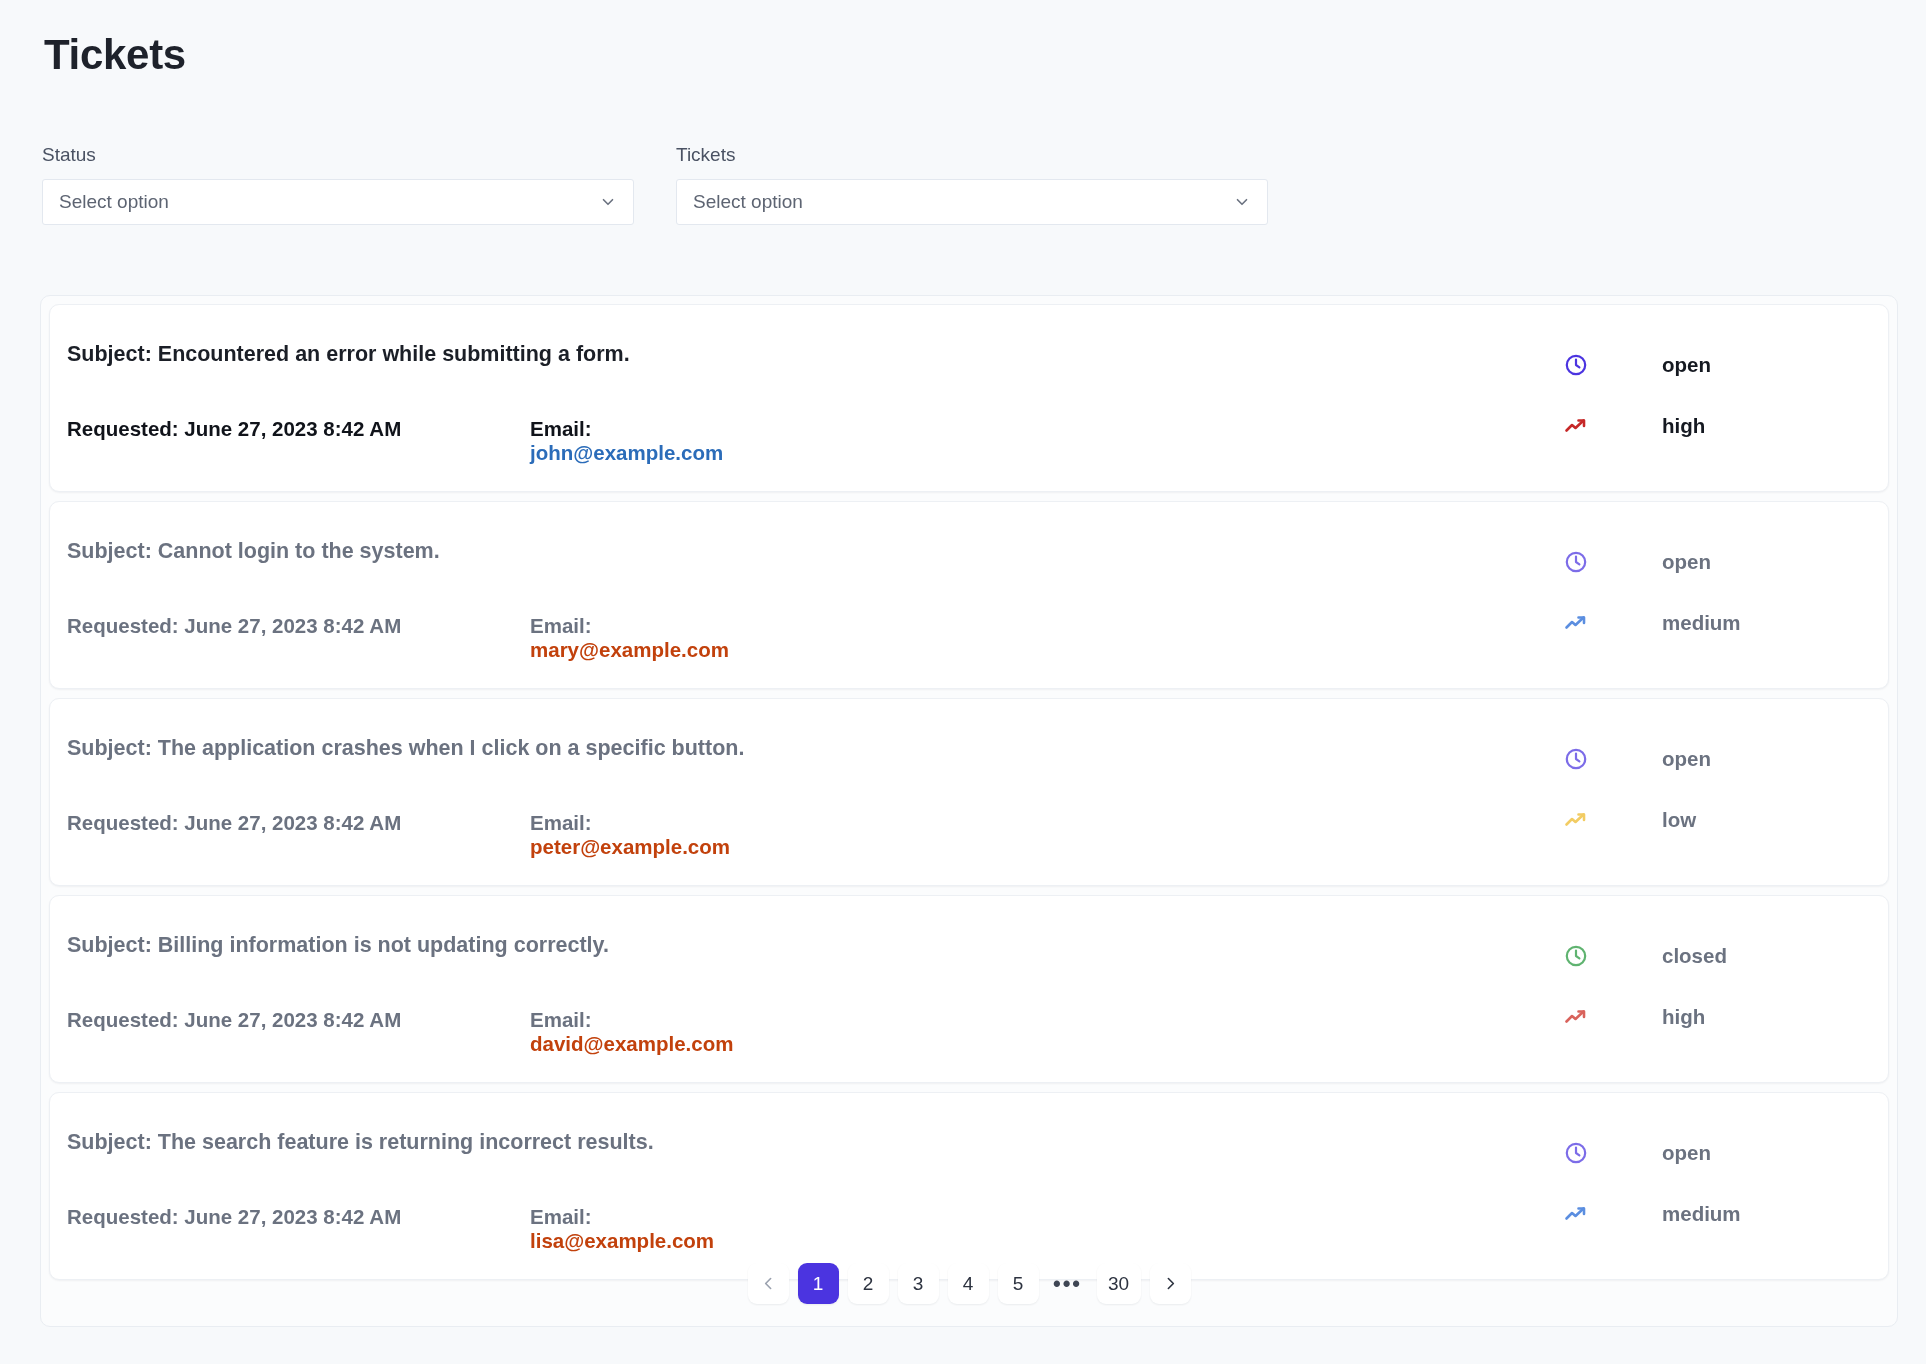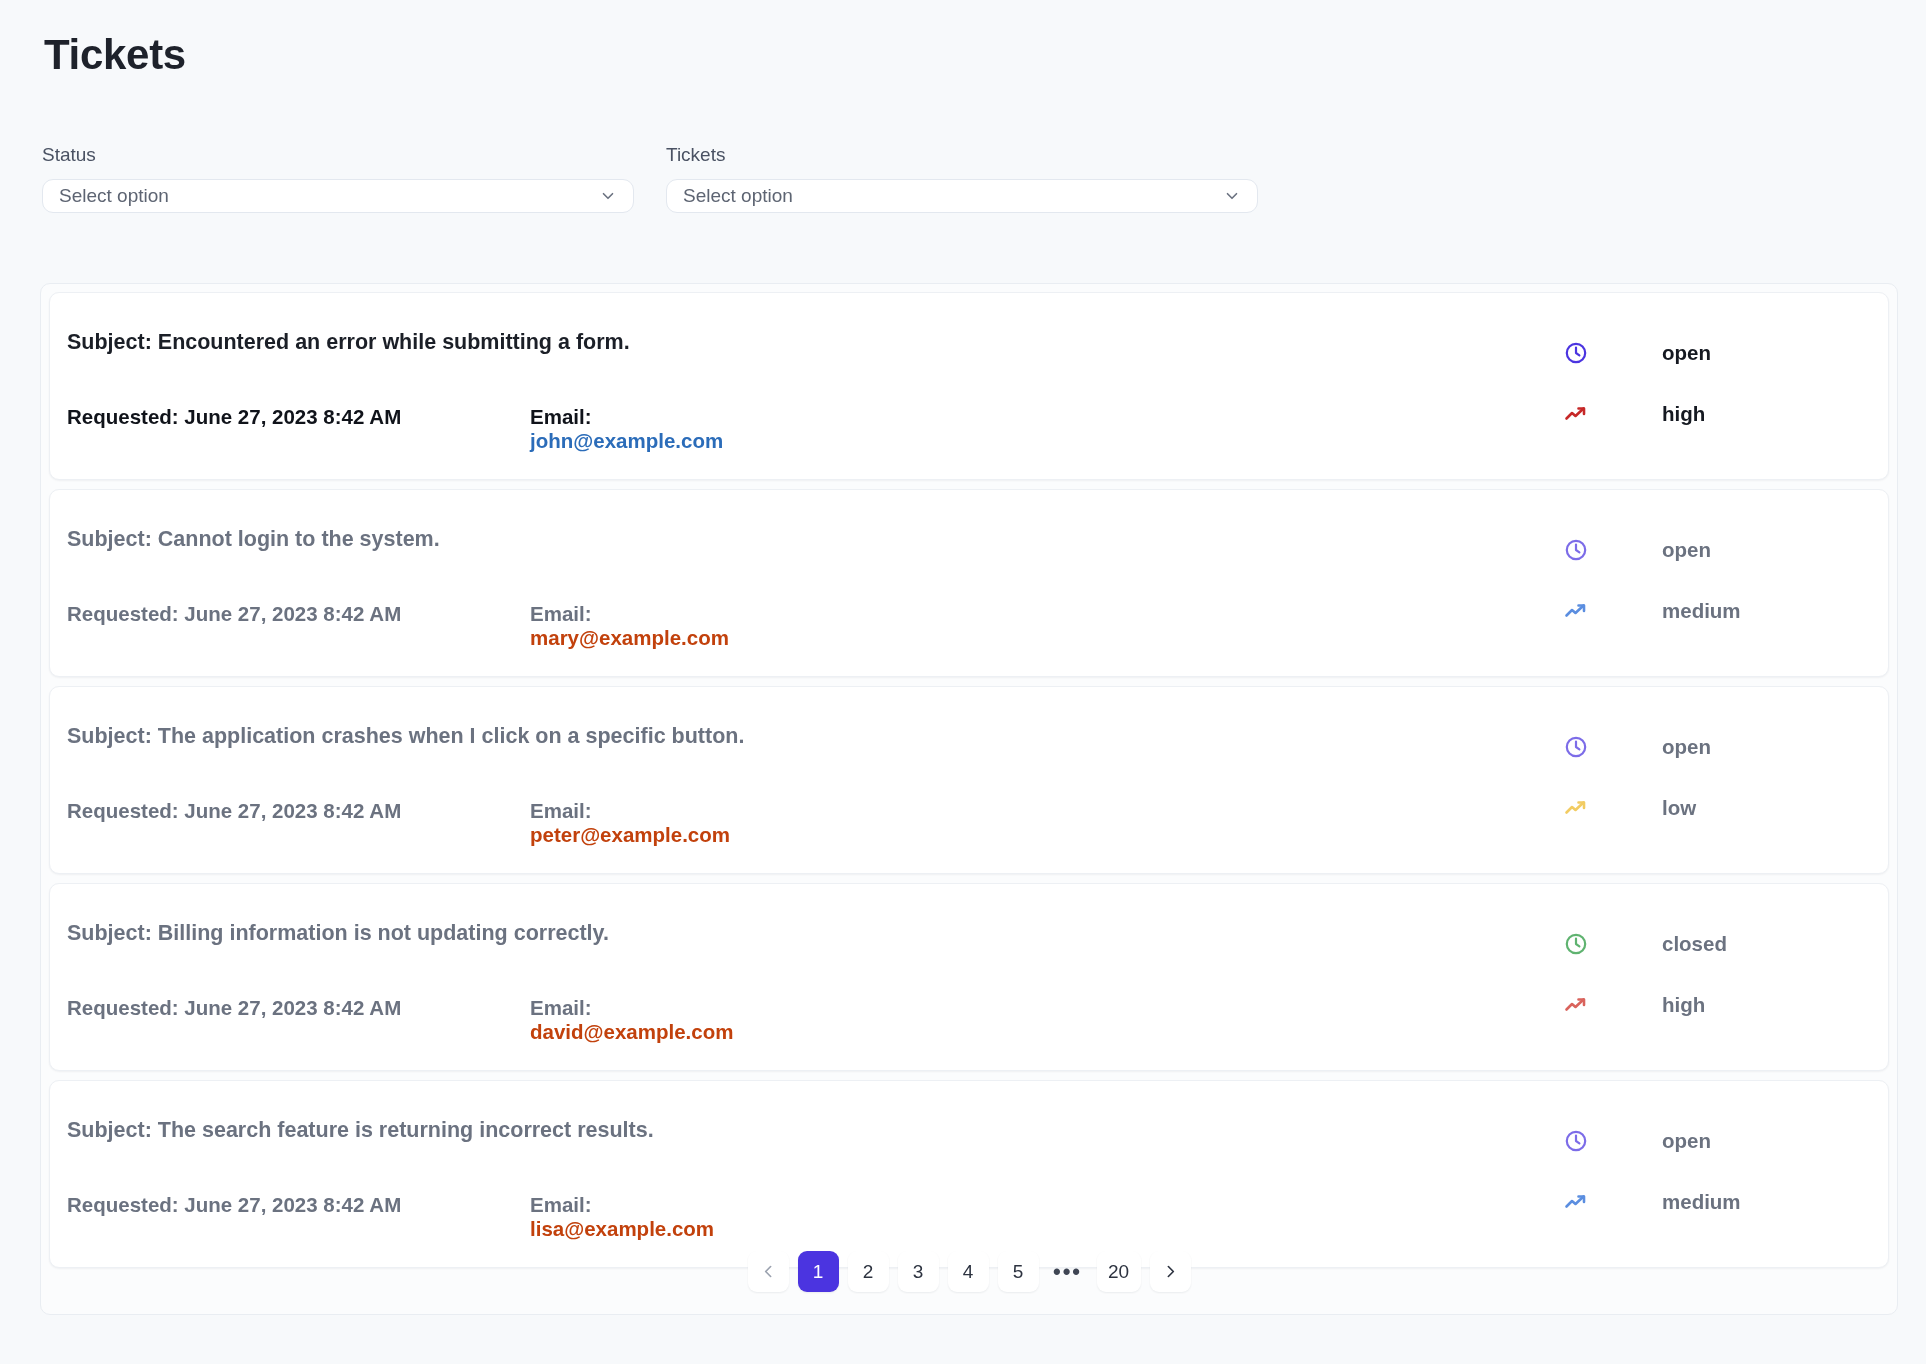--- a/index.html
+++ b/index.html
@@ -29,42 +29,42 @@
     color: #1e222b;
     letter-spacing: -0.3px;
     margin: 0 0 0 4px;
     padding-top: 4px;
   }
 
   
   .filters {
     display: flex;
     align-items: flex-end;
-    gap: 32px;
+    gap: 42px;
     margin-top: 64px;
     padding-left: 2px;
   }
   .filter-group {
     display: flex;
     flex-direction: column;
   }
   .filter-group.status { width: 592px; }
   .filter-group.priority { width: 592px; }
   .filter-label {
     font-size: 19px;
     color: #4a5263;
     margin-bottom: 13px;
     font-weight: 400;
   }
   .select-box {
     position: relative;
-    height: 34px;
+    height: 46px;
     background: #ffffff;
     border: 1px solid #e3e8ef;
-    border-radius: 11px;
+    border-radius: 3px;
     display: flex;
     align-items: center;
     padding: 0 16px;
     cursor: pointer;
   }
   .select-value {
     font-size: 19px;
     color: #5d6472;
     font-weight: 400;
   }
@@ -424,21 +424,21 @@
               <polyline points="15 5 8 12 15 19"></polyline>
             </svg>
         </span>
       </button>
       <button class="page-btn active">1</button>
       <button class="page-btn">2</button>
       <button class="page-btn">3</button>
       <button class="page-btn">4</button>
       <button class="page-btn">5</button>
       <span class="page-ellipsis">•••</span>
-      <button class="page-btn wide">20</button>
+      <button class="page-btn wide">30</button>
       <button class="page-btn nav-arrow">
         <span>
           <svg viewBox="0 0 24 24" width="17" height="17" fill="none" stroke="#2d3340" stroke-width="2.3" stroke-linecap="round" stroke-linejoin="round">
               <polyline points="9 5 16 12 9 19"></polyline>
             </svg>
         </span>
       </button>
     </div>
 
   </div>

